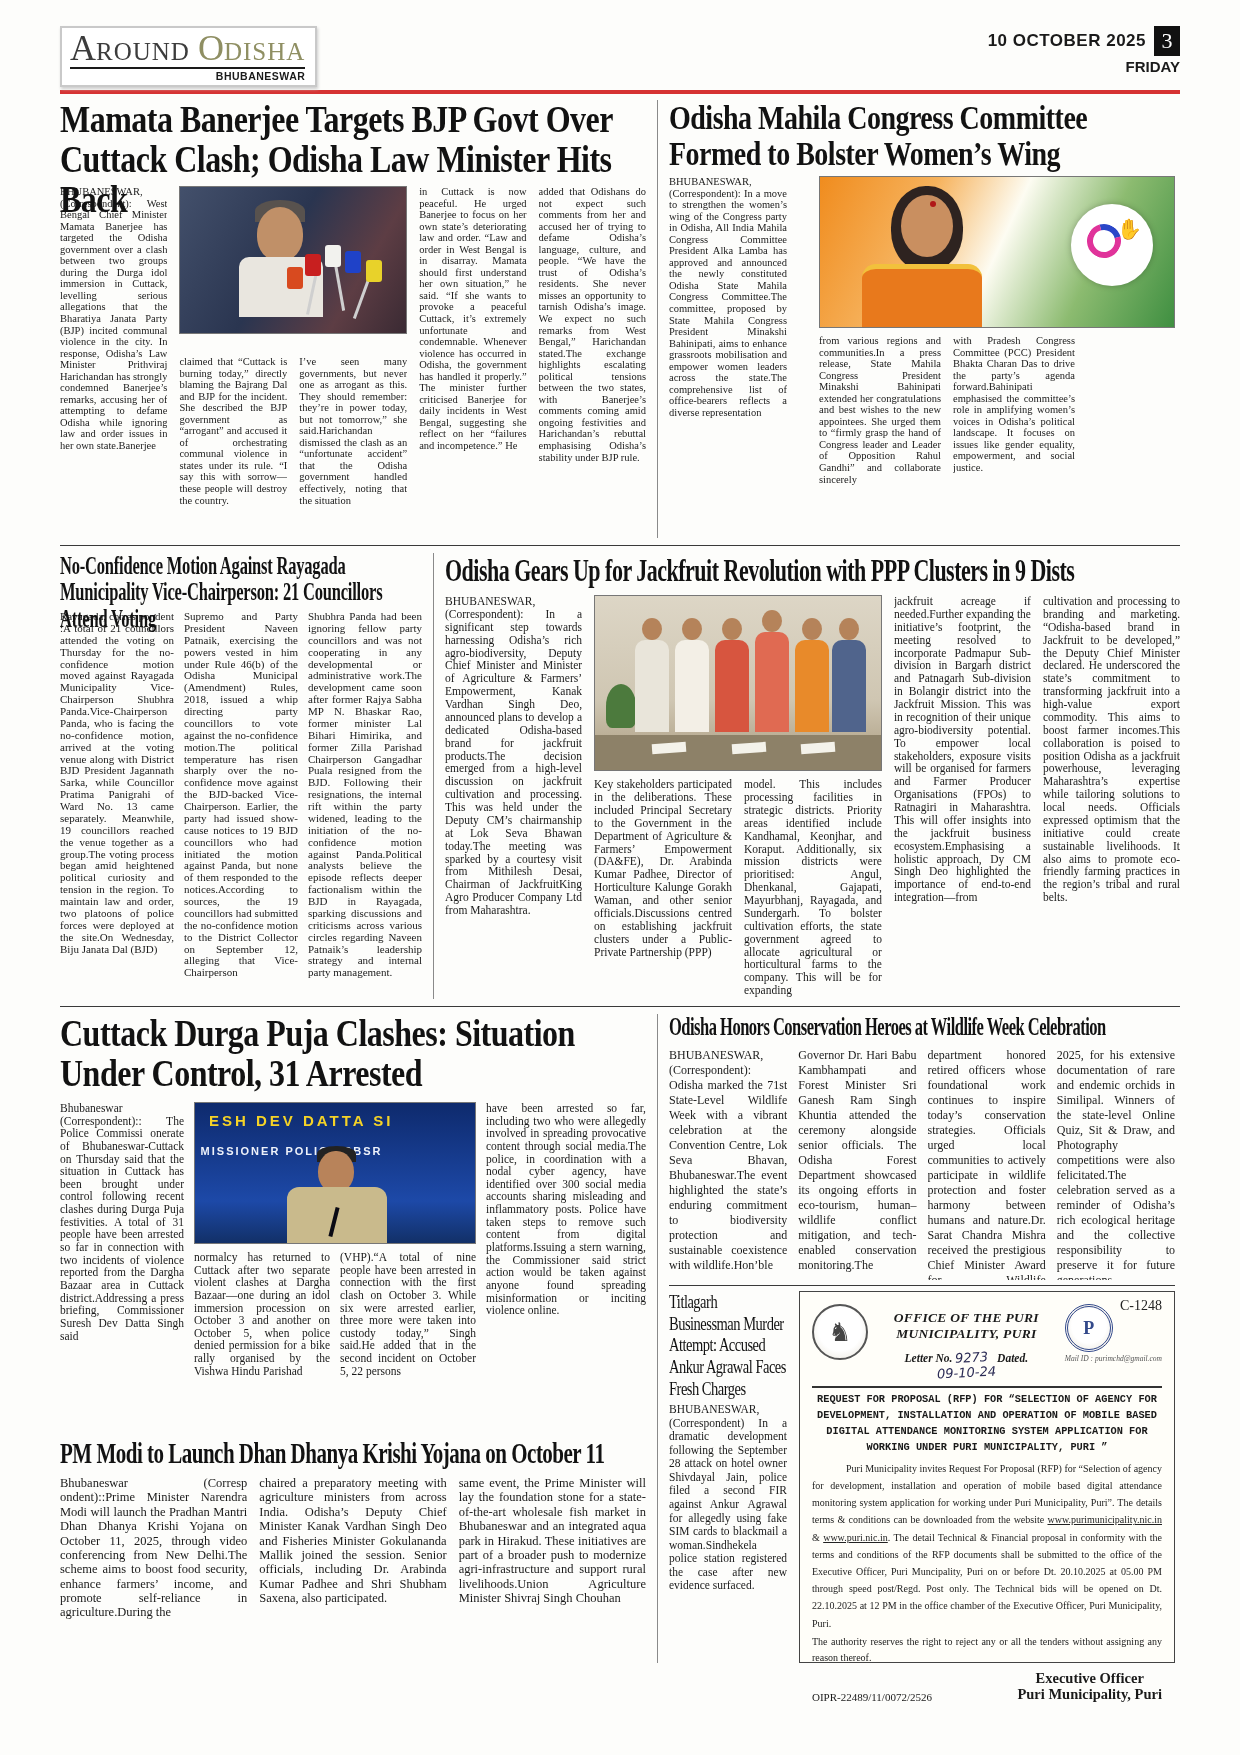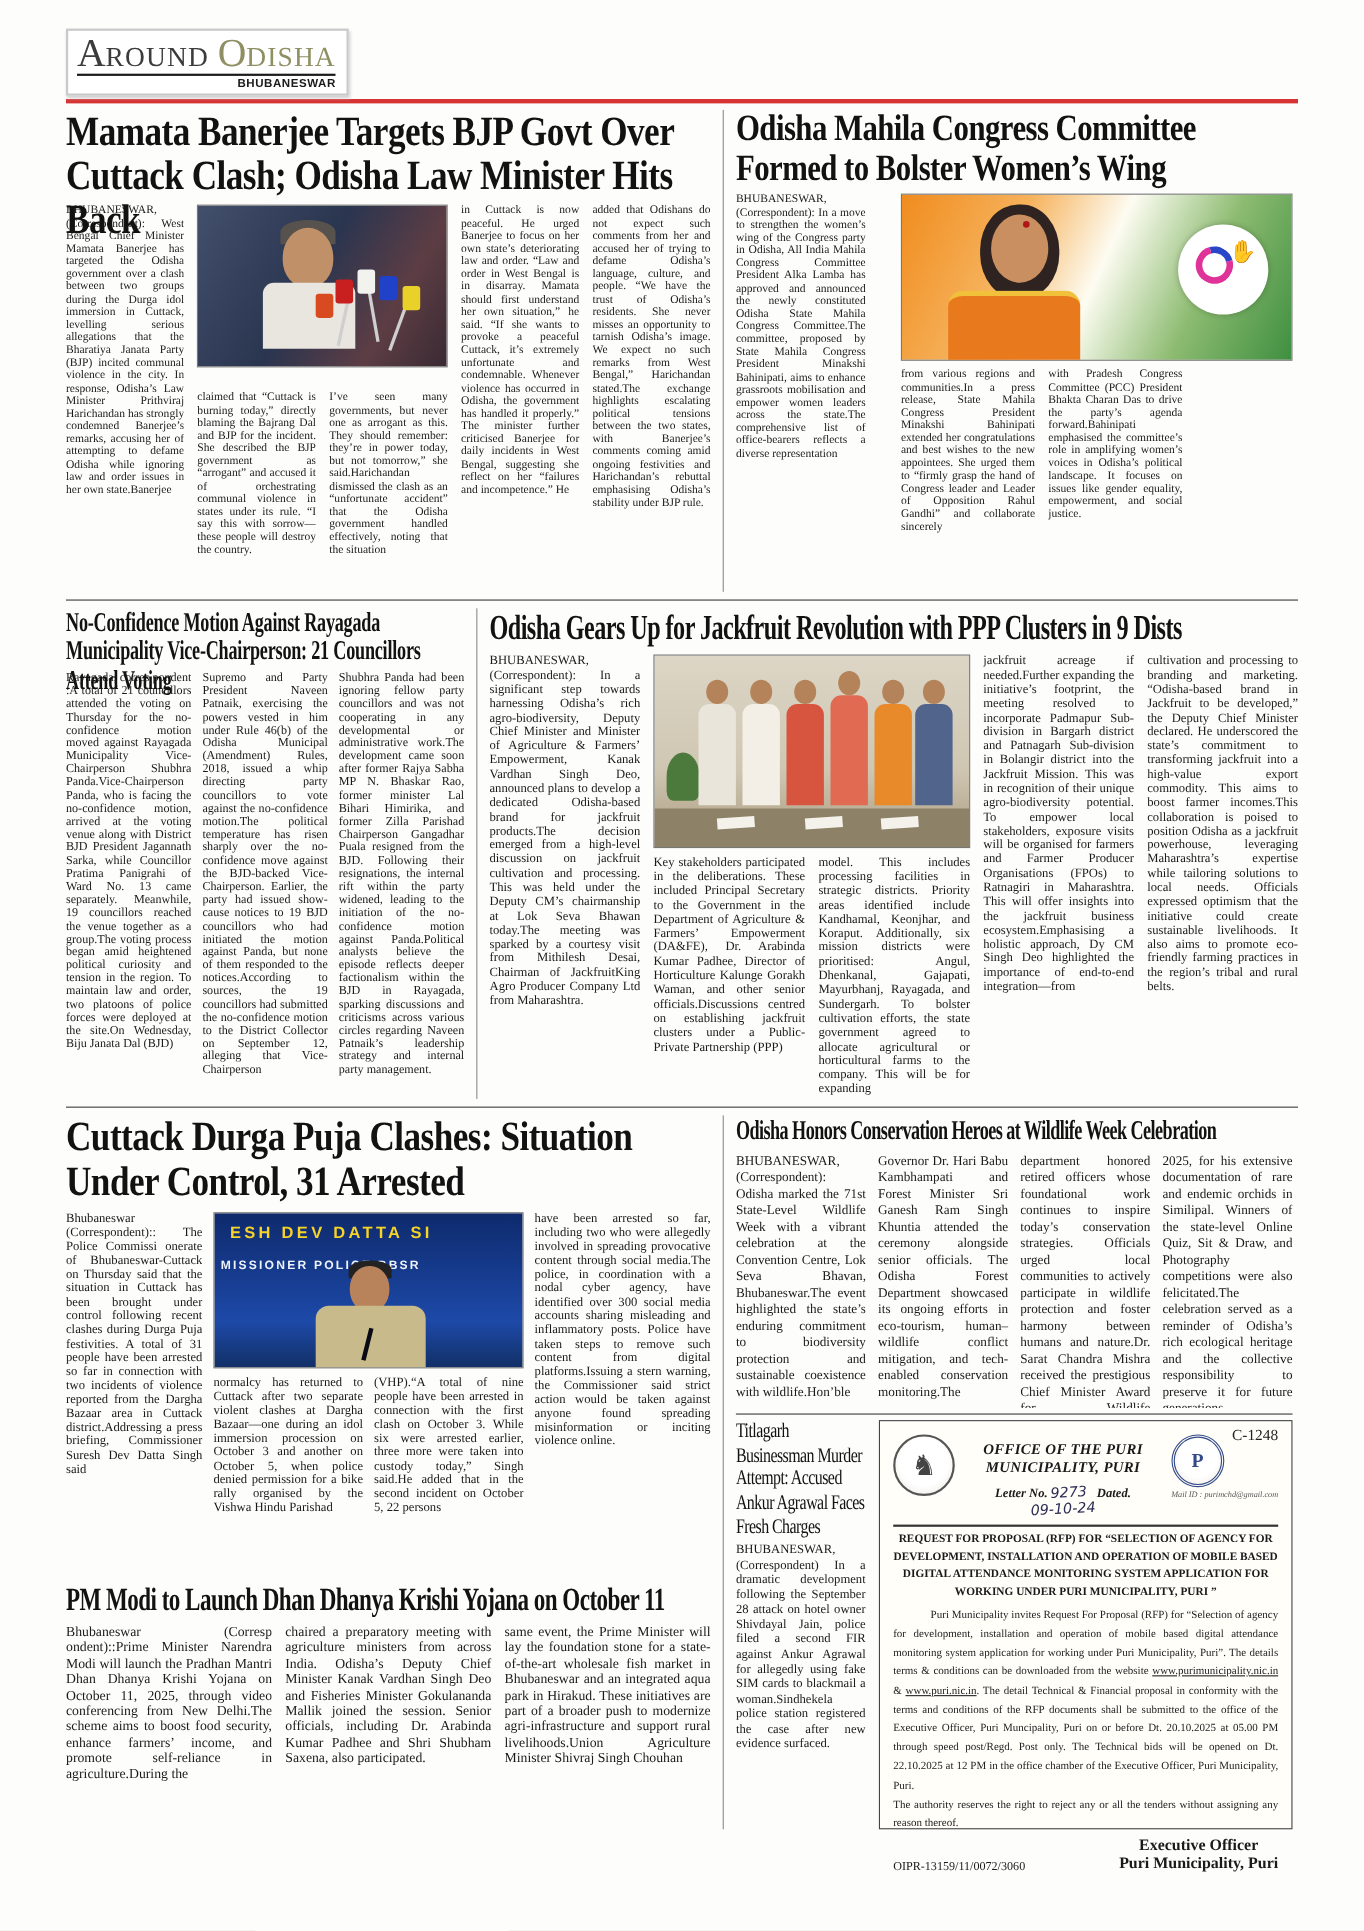--- a/index.html
+++ b/index.html
@@ -71,40 +71,47 @@
   .ad-code { position:absolute; top:6px; right:12px; font-size:14px; color:#222; }
   .ad-head { display:flex; align-items:flex-start; gap:10px; margin-top:4px; }
   .seal { width:56px; height:56px; border:2px solid #555; border-radius:50%; display:flex; align-items:center; justify-content:center; font-size:26px; color:#444; flex:0 0 auto; background:radial-gradient(circle at 50% 45%, #fff 55%, #e8e4d8 100%); }
   .seal.small { width:48px; height:48px; border:3px double #33498a; color:#33498a; font-size:18px; font-weight:bold; }
   .ad-head-center { flex:1; text-align:center; }
   .ad-office { font-weight:bold; font-style:italic; font-size:13.5px; letter-spacing:.3px; margin-top:6px; }
   .ad-letter { font-size:11.5px; font-weight:bold; font-style:italic; margin-top:8px; }
   .hand { font-family:"DejaVu Sans",sans-serif; font-style:italic; color:#2c2c55; font-size:13px; display:inline-block; transform:rotate(-3deg); font-weight:normal; }
   .ad-mail { text-align:right; font-size:7.5px; font-style:italic; color:#555; margin-top:2px; }
   .ad-rule { border-top:2.5px solid #333; margin:6px 0 4px 0; }
-  .ad-title { text-align:center; font-family:Liberation Serif, serif; font-weight:bold; font-size:10.3px; line-height:1.55; }
+  .ad-title { text-align:center; font-family:Liberation Mono, monospace; font-weight:bold; font-size:10.3px; line-height:1.55; }
   .ad-body { font-size:10px; line-height:1.72; text-align:justify; margin-top:4px; color:#222; }
   .ad-body .ind { display:inline-block; width:34px; }
   .ad-link { text-decoration:underline; color:#222; }
   .ad-note { font-size:10px; line-height:1.6; text-align:justify; margin-top:2px; }
   .ad-foot { display:flex; justify-content:space-between; align-items:flex-end; margin-top:4px; }
   .ad-ref { font-size:11px; }
   .ad-sig { text-align:center; font-weight:bold; font-size:14.5px; line-height:1.15; }
 </style>
 </head>
 <body>
 
 <div class="page">
 
   <div class="hdr">
     <div class="masthead">
       <div class="mast-line">
         <span class="mast-a1">A</span><span class="mast-a2">ROUND</span><span class="mast-b1">O</span><span class="mast-b2">DISHA</span>
       </div>
       <div class="mast-city">BHUBANESWAR</div>
+    </div>
+    <div class="dateblk">
+      <div class="dateline">
+        <span class="datetxt">10 OCTOBER 2025</span>
+        <span class="pagebox">3</span>
+      </div>
+      <div class="daytxt">FRIDAY</div>
     </div>
   </div>
   <div class="redrule"></div>
 
   <div class="row">
 
     <div class="sec-m">
       <div class="hlwrap" style="height:86px;">
         <h1 class="hl" style="font-size:32px; width:586px; transform:scaleY(1.18);">Mamata Banerjee Targets BJP Govt Over Cuttack Clash; Odisha Law Minister Hits Back</h1>
       </div>
@@ -287,21 +294,21 @@
             <div>
               <div class="seal small">P</div>
               <div class="ad-mail">Mail ID : purimchd@gmail.com</div>
             </div>
           </div>
           <div class="ad-rule"></div>
           <div class="ad-title">REQUEST FOR PROPOSAL (RFP) FOR “SELECTION OF AGENCY FOR DEVELOPMENT, INSTALLATION AND OPERATION OF MOBILE BASED DIGITAL ATTENDANCE MONITORING SYSTEM APPLICATION FOR WORKING UNDER PURI MUNICIPALITY, PURI ”</div>
           <p class="ad-body"><span class="ind"></span><span>Puri Municipality invites Request For Proposal (RFP) for “Selection of agency for development, installation and operation of mobile based digital attendance monitoring system application for working under Puri Municipality, Puri”. The details terms &amp; conditions can be downloaded from the website </span><a href="#" class="ad-link">www.purimunicipality.nic.in</a><span> &amp; </span><a href="#" class="ad-link">www.puri.nic.in</a><span>. The detail Technical &amp; Financial proposal in conformity with the terms and conditions of the RFP documents shall be submitted to the office of the Executive Officer, Puri Muncipality, Puri on or before Dt. 20.10.2025 at 05.00 PM through speed post/Regd. Post only. The Technical bids will be opened on Dt. 22.10.2025 at 12 PM in the office chamber of the Executive Officer, Puri Municipality, Puri.</span></p>
           <p class="ad-note"><span class="ind"></span><span>The authority reserves the right to reject any or all the tenders without assigning any reason thereof.</span></p>
           <div class="ad-foot">
-            <div class="ad-ref">OIPR-13159/11/0072/3060</div>
+            <div class="ad-ref">OIPR-22489/11/0072/2526</div>
             <div class="ad-sig">
               <div>Executive Officer</div>
               <div>Puri Municipality, Puri</div>
             </div>
           </div>
         </div>
       </div>
     </div>
   </div>
 

